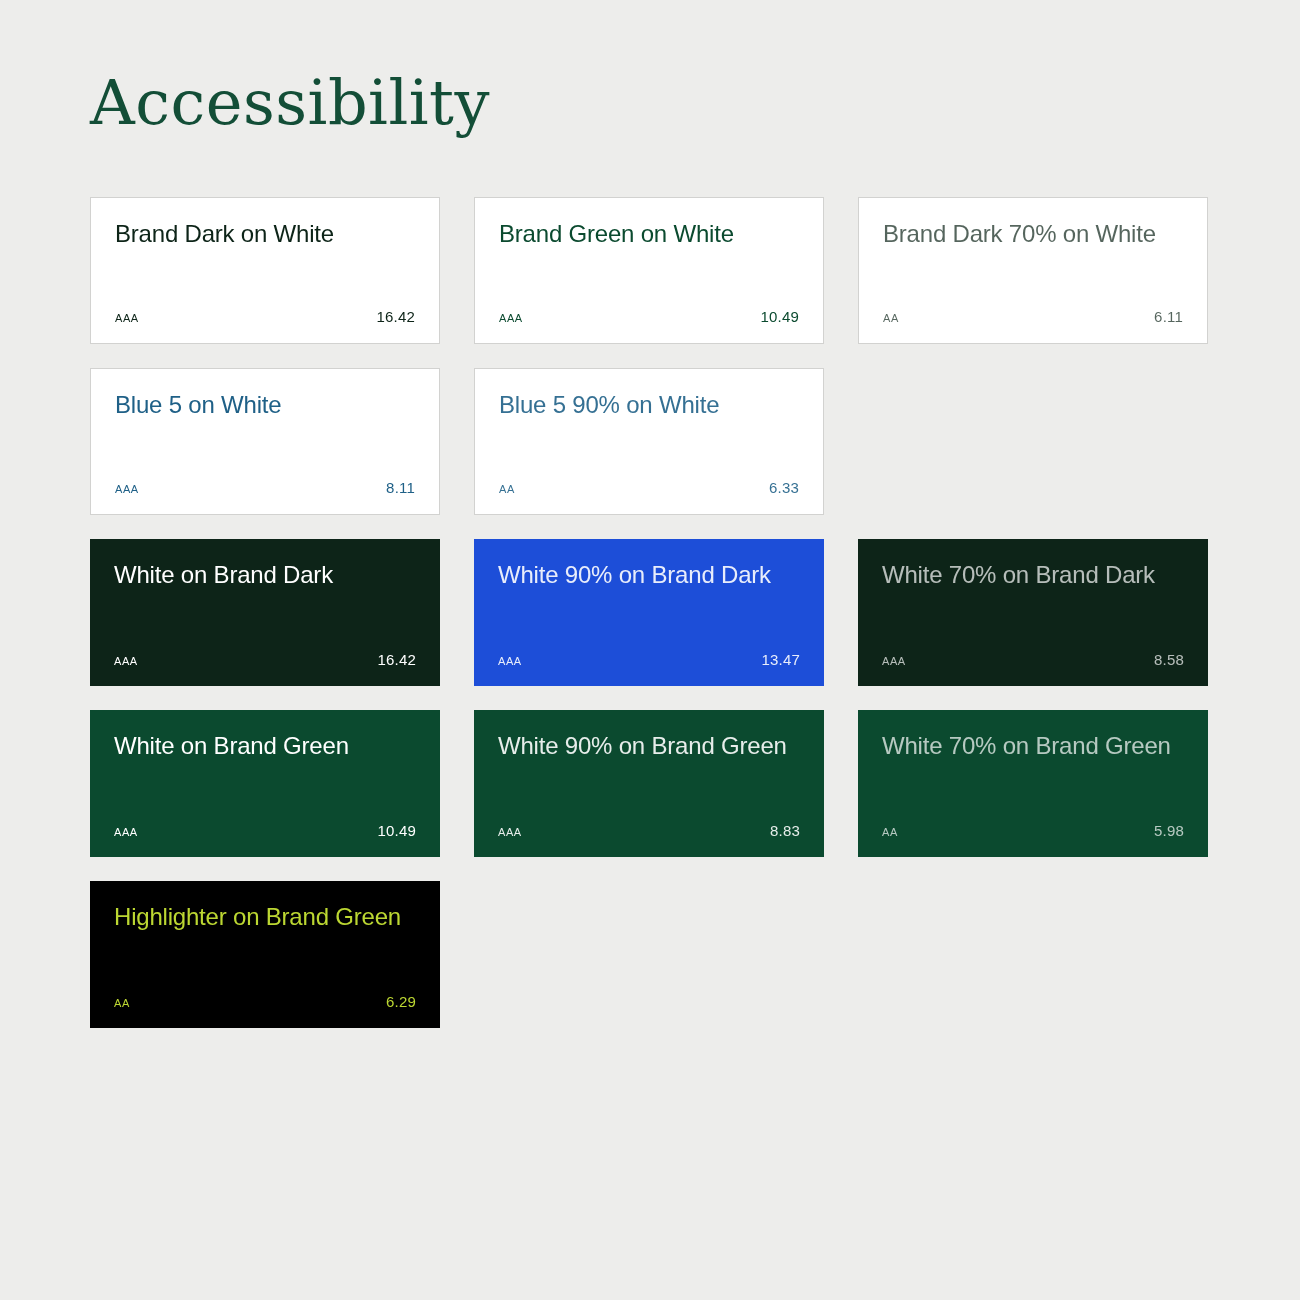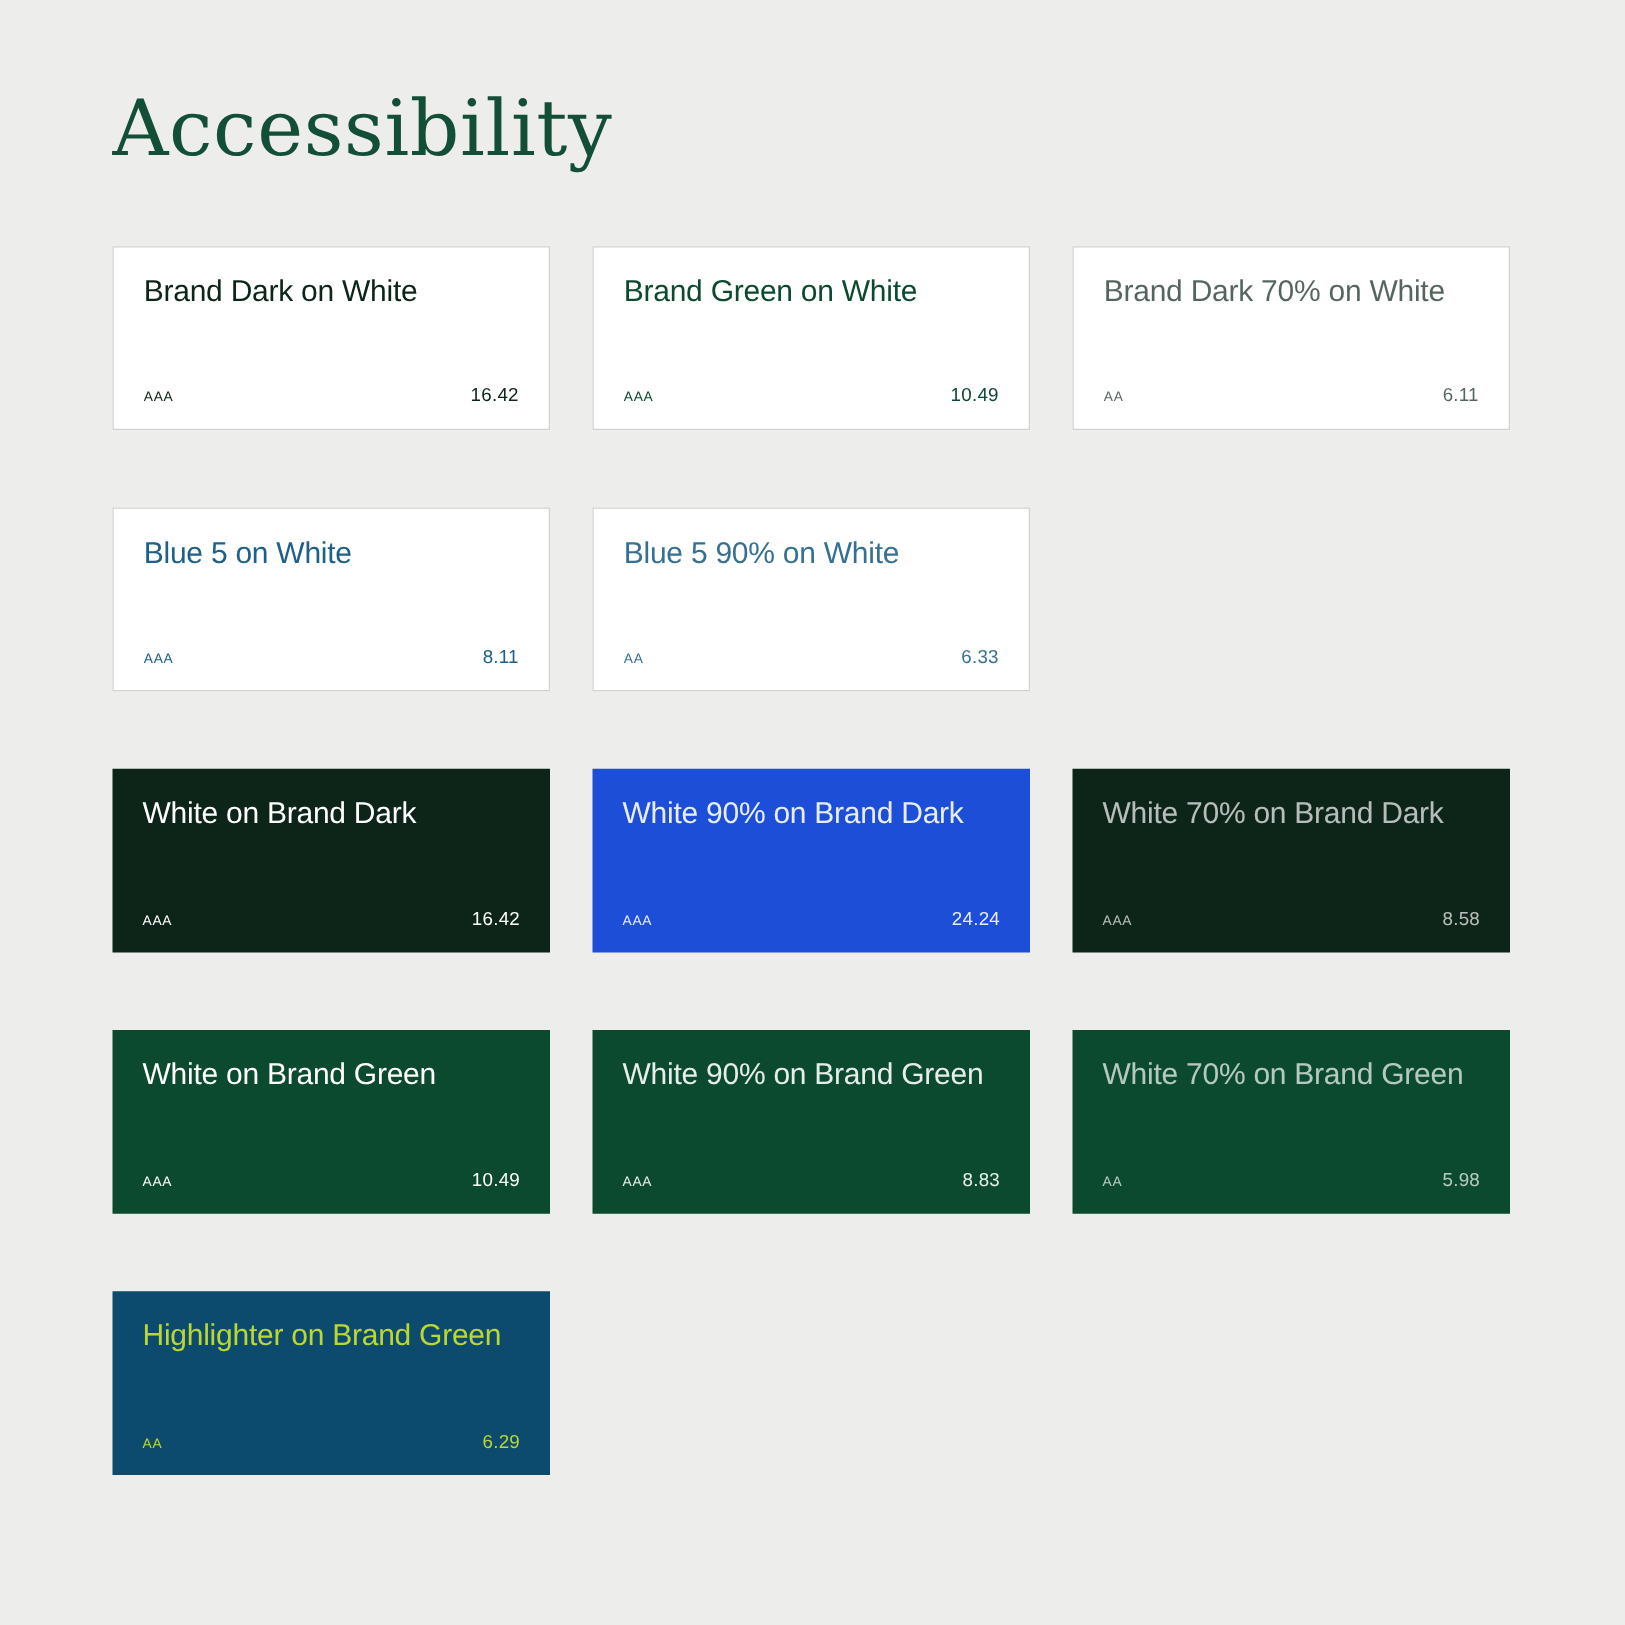--- a/index.html
+++ b/index.html
@@ -14,21 +14,21 @@
     font-weight: 400;
     font-size: 62px;
     line-height: 1.18;
     color: #134e37;
     letter-spacing: 0.5px;
   }
   .card-grid {
     margin-top: 58px;
     display: flex;
     flex-direction: column;
-    gap: 62px;
+    gap: 24px;
   }
   .card-row {
     display: flex;
     gap: 34px;
   }
   .card {
     width: 350px;
     height: 147px;
     padding: 20px 24px 18px 24px;
     display: flex;
@@ -107,21 +107,21 @@
     <div class="card-label">White on Brand Dark</div>
     <div class="card-footer">
       <span class="card-rating">AAA</span>
       <span class="card-ratio">16.42</span>
     </div>
   </div>
         <div class="card" style="background: #1d4ed8; color: rgba(255, 255, 255, 0.9);">
     <div class="card-label">White 90% on Brand Dark</div>
     <div class="card-footer">
       <span class="card-rating">AAA</span>
-      <span class="card-ratio">24.24</span>
+      <span class="card-ratio">13.47</span>
     </div>
   </div>
         <div class="card" style="background: rgb(13, 36, 24); color: rgba(255, 255, 255, 0.7);">
     <div class="card-label">White 70% on Brand Dark</div>
     <div class="card-footer">
       <span class="card-rating">AAA</span>
       <span class="card-ratio">8.58</span>
     </div>
   </div>
       </div>
@@ -142,21 +142,21 @@
   </div>
         <div class="card" style="background: rgb(11, 74, 47); color: rgba(255, 255, 255, 0.7);">
     <div class="card-label">White 70% on Brand Green</div>
     <div class="card-footer">
       <span class="card-rating">AA</span>
       <span class="card-ratio">5.98</span>
     </div>
   </div>
       </div>
       <div class="card-row">
-        <div class="card" style="background: #0c4a6e; color: rgb(188, 215, 50);">
+        <div class="card" style="background: #000000; color: rgb(188, 215, 50);">
     <div class="card-label">Highlighter on Brand Green</div>
     <div class="card-footer">
       <span class="card-rating">AA</span>
       <span class="card-ratio">6.29</span>
     </div>
   </div>
       </div>
     </div>
 </div>
 

